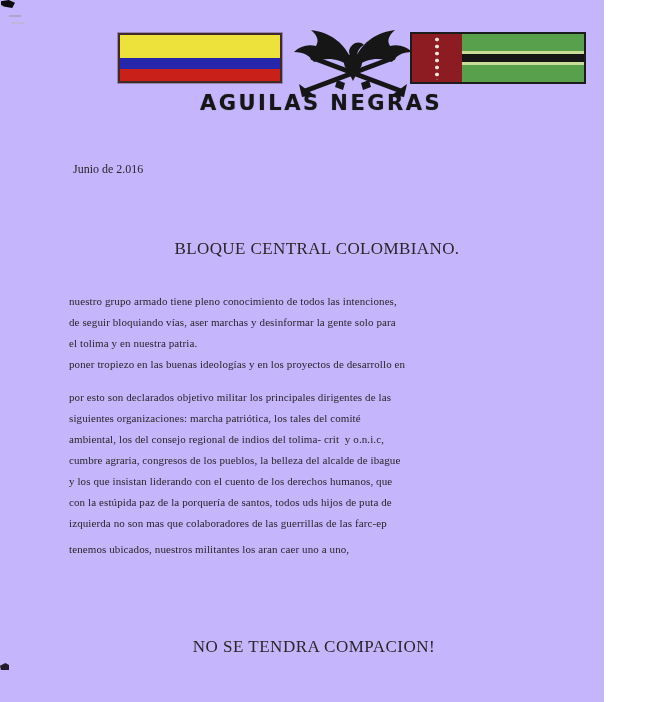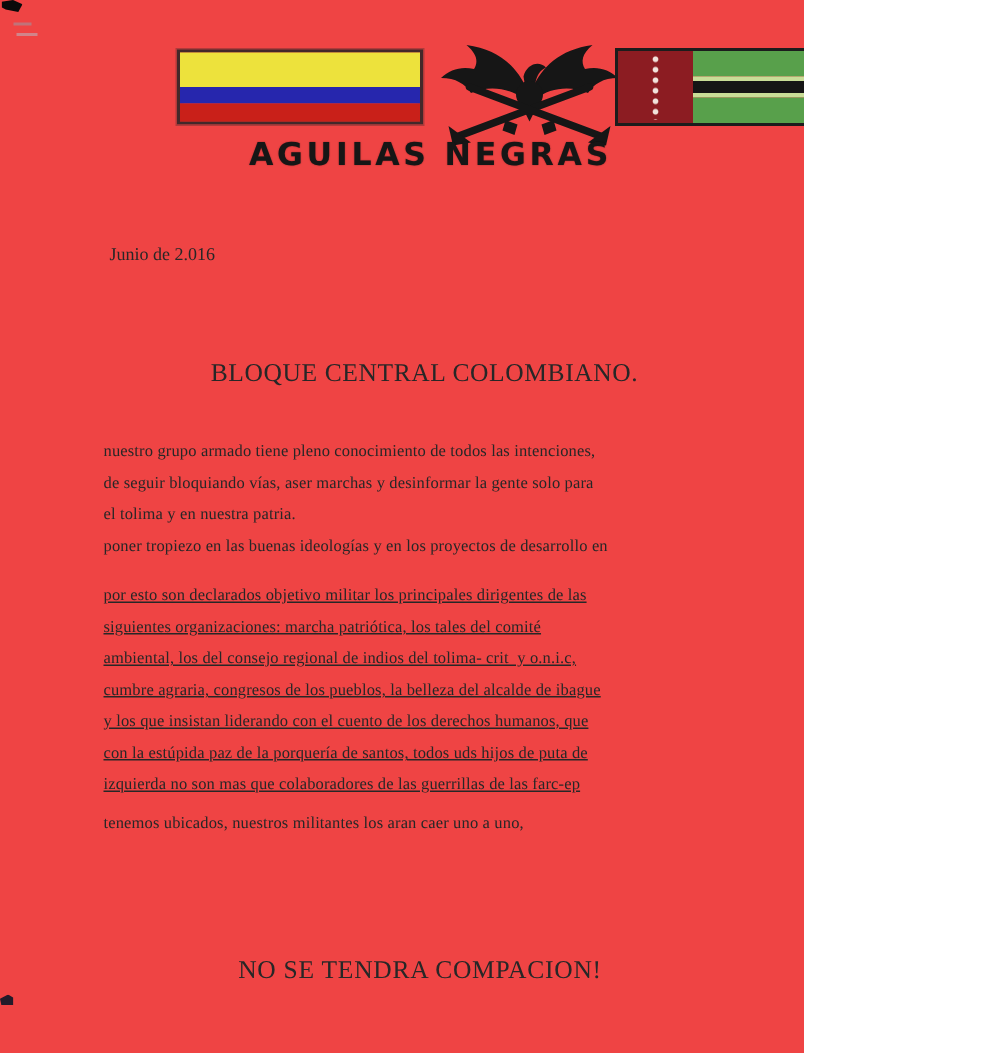--- a/index.html
+++ b/index.html
@@ -1,19 +1,19 @@
 <!DOCTYPE html>
 <html><head>
 <meta charset="utf-8">
 <style>
   html,body{margin:0;padding:0;background:#ffffff;}
   .page{
     position:relative;
-    width:536px;height:702px;
-    background:#ef4444;
+    width:604px;height:702px;
+    background:#c4b5fd;
     font-family:"Liberation Serif", serif;
     color:#272727;
     overflow:hidden;
   }
   
   .corner-mark-top{
     position:absolute;left:1px;top:0;width:14px;height:8px;
     background:#0a0a0a;
     clip-path:polygon(0 15%,55% 0,100% 35%,80% 100%,20% 80%,0 60%);
   }
@@ -86,21 +86,21 @@
   }
   .letter-title{
     position:absolute;left:0;right:0;top:239px;
     text-align:center;
     transform:translateX(15px);
     font-size:17px;
     letter-spacing:.4px;
   }
   .para{position:absolute;left:57px;right:20px;}
   .para-1{top:291px;}
-  .para-2{top:387px;text-decoration:underline;}
+  .para-2{top:387px;}
   .para-3{top:539px;}
   .line{
     white-space:pre;
     font-size:11px;
     line-height:21px;
     letter-spacing:.1px;
     margin-left:12px;
   }
   .closing-line{
     position:absolute;left:0;right:0;top:637px;

